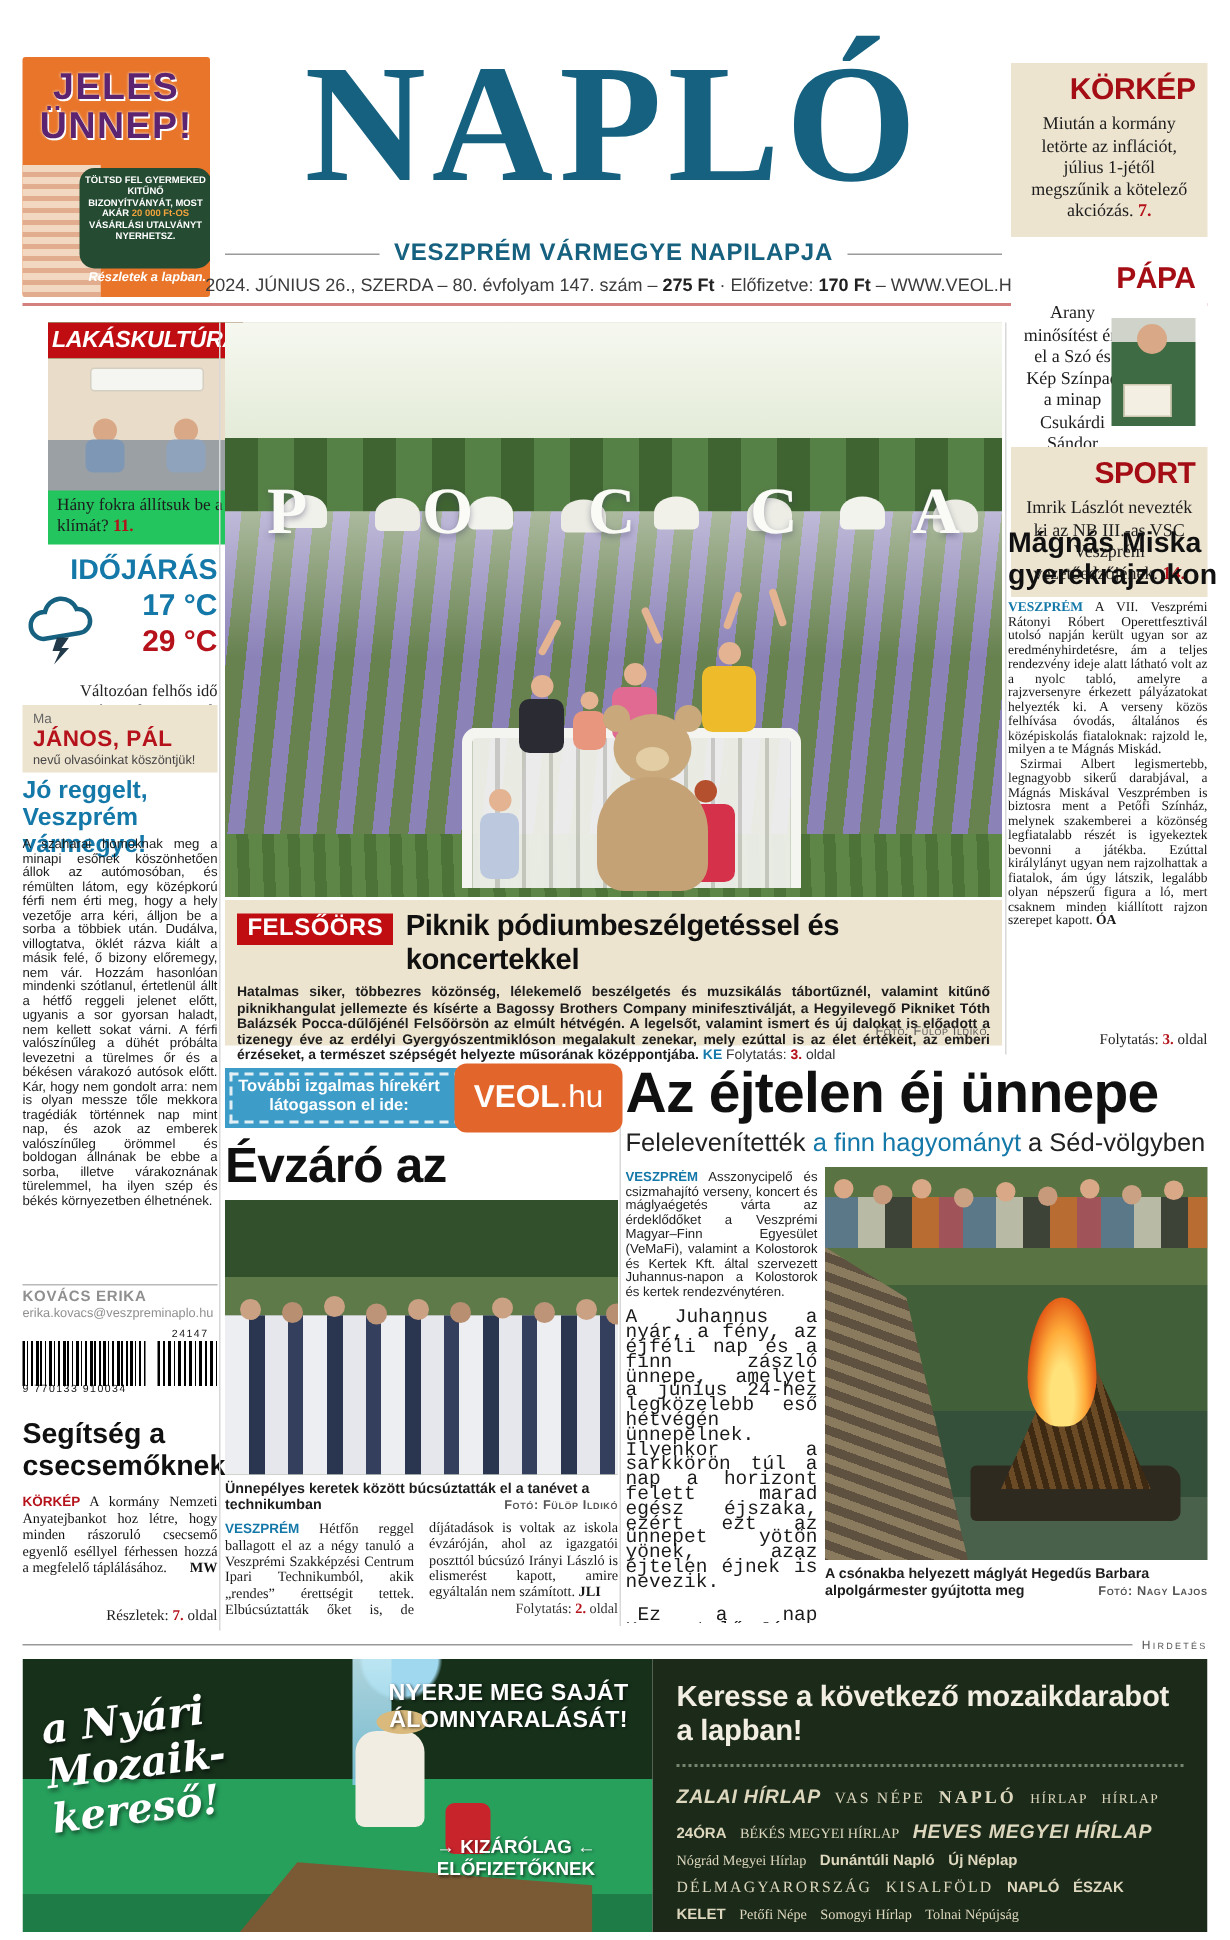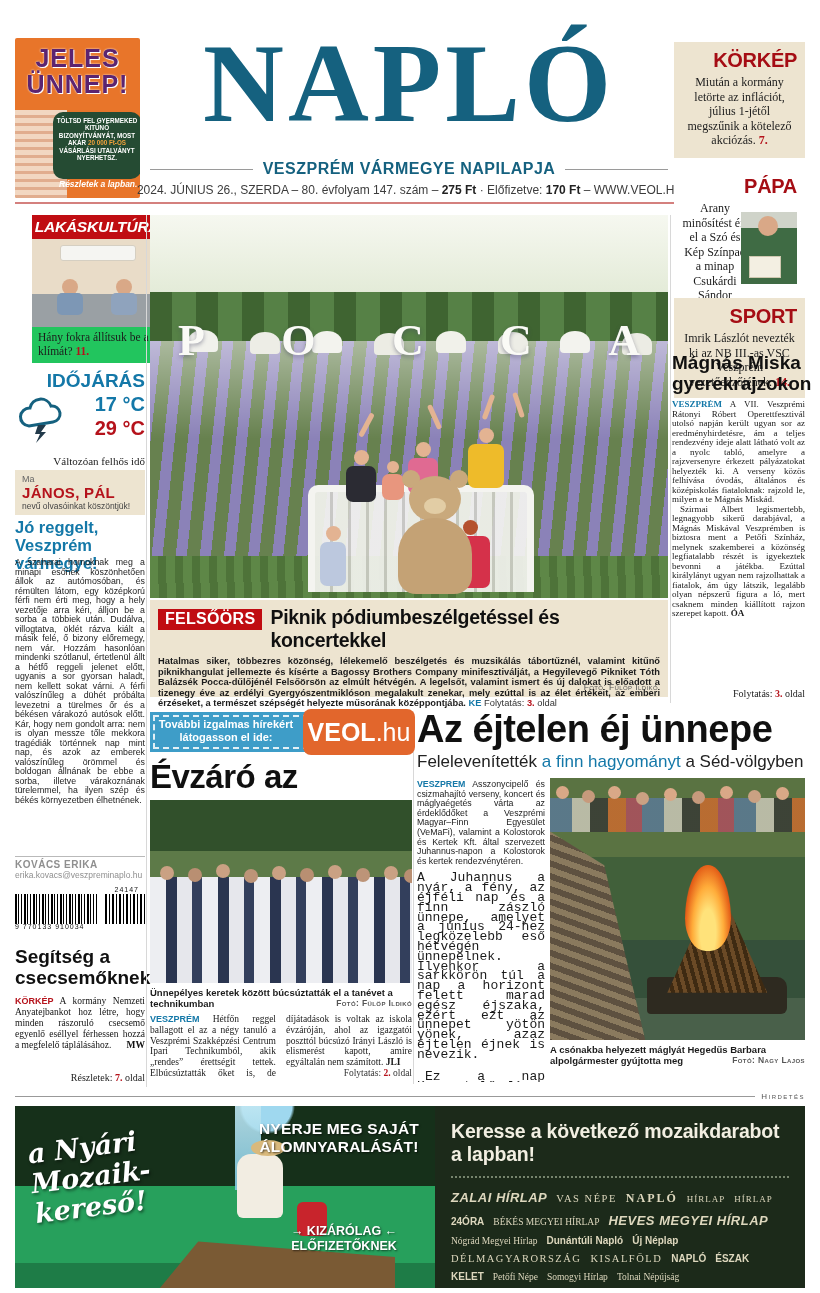--- a/index.html
+++ b/index.html
@@ -118,21 +118,21 @@
   #capbox .cred{position:absolute;right:10px;bottom:5px;}
 
   
   .vrule{width:1px;background:#d8d8d8;}
 
   
   #veol{left:150px;top:712px;width:262px;height:40px;background:#3e9dc8;}
   #veol .dash{position:absolute;inset:3px;border:2px dashed rgba(255,255,255,.85);}
   #veol .txt{position:absolute;left:6px;top:6px;width:140px;text-align:center;color:#fff;font-weight:bold;font-size:11px;line-height:13px;}
   #veol .logo{position:absolute;right:-3px;top:-3px;width:112px;height:46px;background:#e2662c;border-radius:8px;
-      display:flex;align-items:center;justify-content:center;color:#fff;font-size:25px;}
+      display:flex;align-items:center;justify-content:center;color:#fff;font-size:21px;}
   #ipari-title{left:150px;top:758px;width:262px;font-weight:bold;font-size:33px;letter-spacing:-.5px;color:#101010;}
   #ipari-photo{left:150px;top:800px;width:262px;height:183px;overflow:hidden;
       background:linear-gradient(180deg,#31502b 0 28%,#5d7a48 28% 42%,#8b9a84 42%);}
   #ipari-photo .crowd{position:absolute;left:0;bottom:0;width:100%;height:58%;
       background:repeating-linear-gradient(90deg,#edeef2 0 16px,#2a3550 16px 27px,#e6e7ec 27px 42px,#333f5c 42px 52px);}
   #ipari-photo .heads{position:absolute;left:10px;top:36%;width:14px;height:14px;border-radius:50%;background:#caa183;
       box-shadow:28px 2px 0 #b98f72,56px -2px 0 #caa183,84px 3px 0 #bd9478,112px 0 0 #caa183,140px 2px 0 #b98f72,168px -1px 0 #caa183,196px 2px 0 #bd9478,224px 0 0 #caa183,244px 3px 0 #b98f72;}
   #ipari-cap{left:150px;top:987px;width:262px;font-weight:bold;font-size:9.5px;line-height:11px;color:#1c1c1c;}
   #ipari-body{left:150px;top:1014px;width:262px;height:76px;column-count:2;column-gap:10px;
       font-family:"Liberation Serif",serif;font-size:9.5px;line-height:10.8px;text-align:justify;color:#1a1a1a;}

